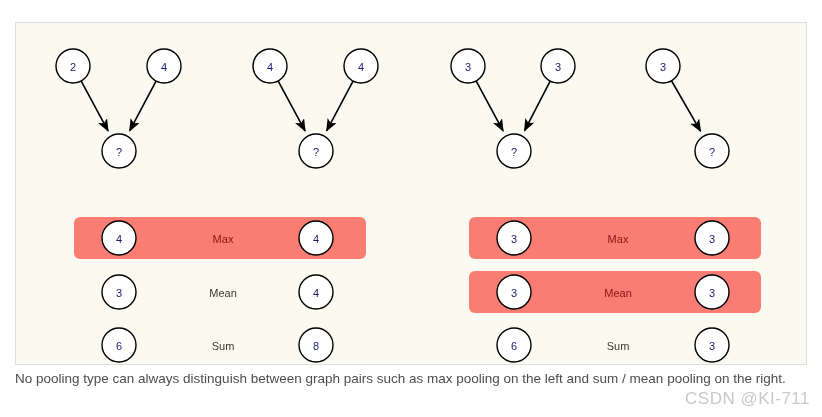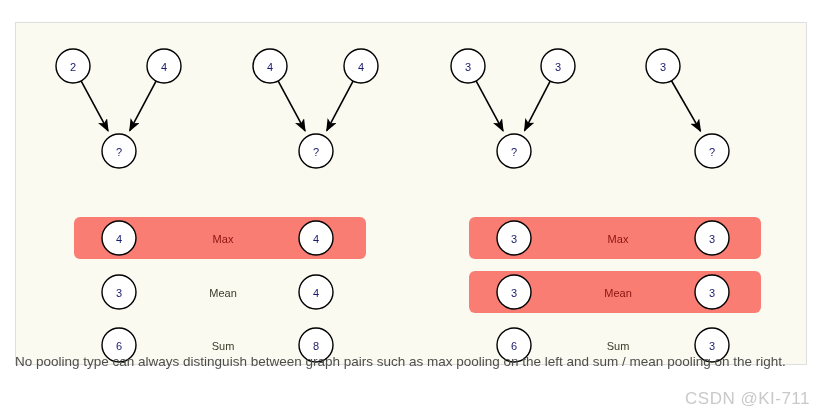--- a/index.html
+++ b/index.html
@@ -59,21 +59,21 @@
     text-anchor: middle;
     dominant-baseline: central;
     fill: #3a3a2a;
   }
   .pool-label.highlighted {
     fill: #8a1410;
   }
   #caption {
     position: absolute;
     left: 15px;
-    top: 352px;
+    top: 369px;
     width: 795px;
     font-size: 13.5px;
     line-height: 20px;
     color: #4d4d4d;
     font-family: "Liberation Sans", sans-serif;
   }
   #watermark {
     position: absolute;
     right: 12px;
     top: 389px;

